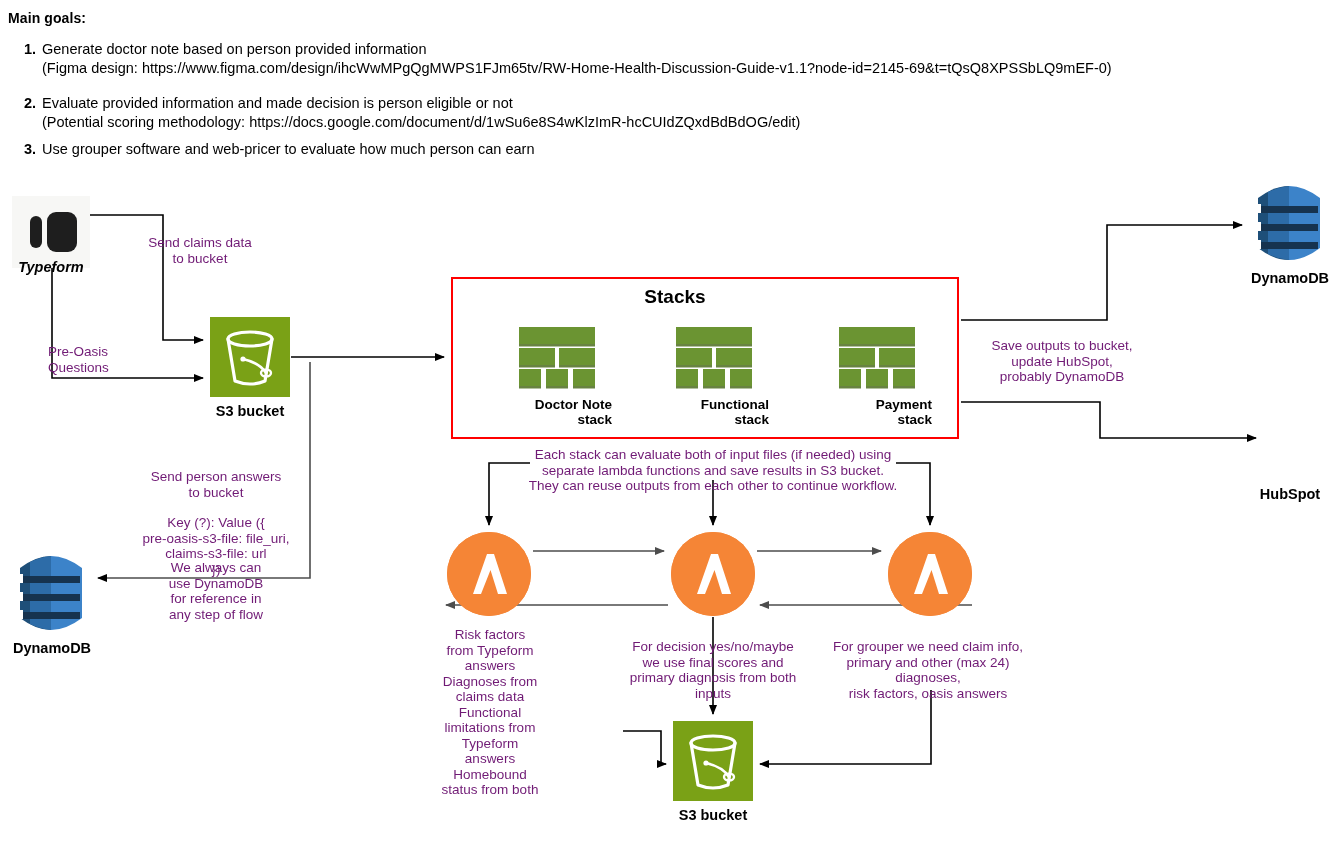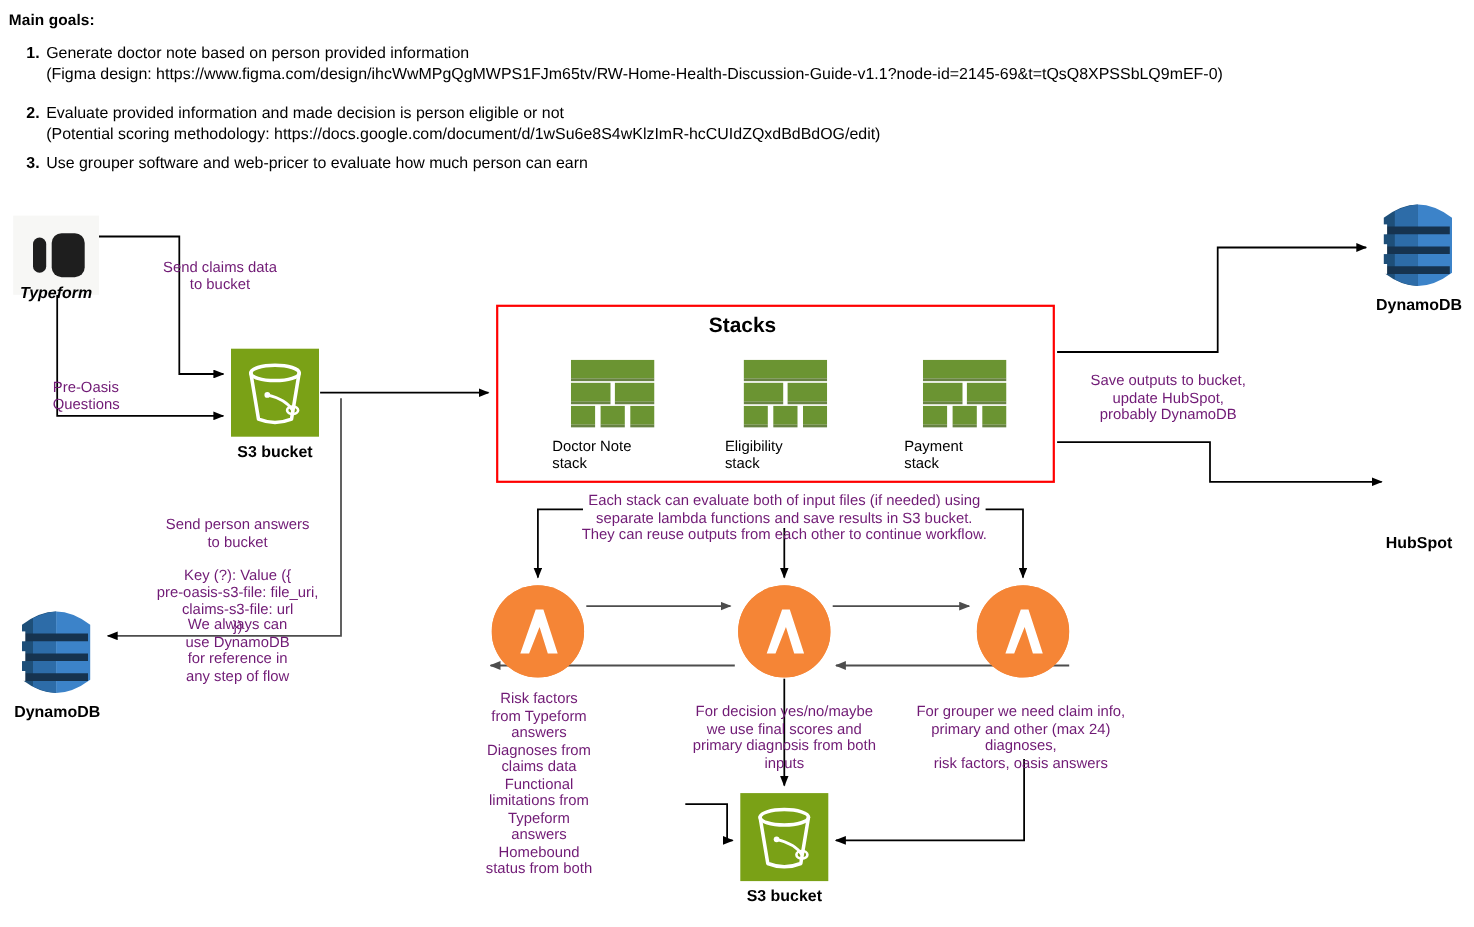--- a/index.html
+++ b/index.html
@@ -110,22 +110,22 @@
     font-size: 19px;
     font-weight: bold;
   }
   .stack-group { position: absolute; width: 110px; }
   .stack-icon {
     width: 76px;
     margin: 0 auto;
   }
   .stack-label {
     font-size: 13.5px;
-    font-weight: normal;
-    text-align: left;
+    font-weight: bold;
+    text-align: right;
     line-height: 15px;
     margin-top: 4px;
   }
   #stack-1 { left: 502px; top: 327px; }
   #stack-2 { left: 659px; top: 327px; }
   #stack-3 { left: 822px; top: 327px; }
 
   
   .lambda-icon {
     width: 84px; height: 84px;
@@ -343,21 +343,21 @@
         <g fill="#4e6e22" opacity="0.85">
           <rect x="0" y="17" width="76" height="2.5"></rect>
           <rect x="0" y="38" width="36" height="2.5"></rect>
           <rect x="40" y="38" width="36" height="2.5"></rect>
           <rect x="0" y="59" width="22" height="2.5"></rect>
           <rect x="27" y="59" width="22" height="2.5"></rect>
           <rect x="54" y="59" width="22" height="2.5"></rect>
         </g>
       </svg>
     </div>
-    <div class="stack-label" style="white-space:pre-line">Eligibility
+    <div class="stack-label" style="white-space:pre-line">Functional
 stack</div>
   </div>
 
   <div class="abs stack-group" id="stack-3">
     <div class="stack-icon">
       <svg width="76" height="62" viewBox="0 0 76 62">
         <g fill="#6b9432">
           <rect x="0" y="0" width="76" height="17"></rect>
           <rect x="0" y="21" width="36" height="17"></rect>
           <rect x="40" y="21" width="36" height="17"></rect>

